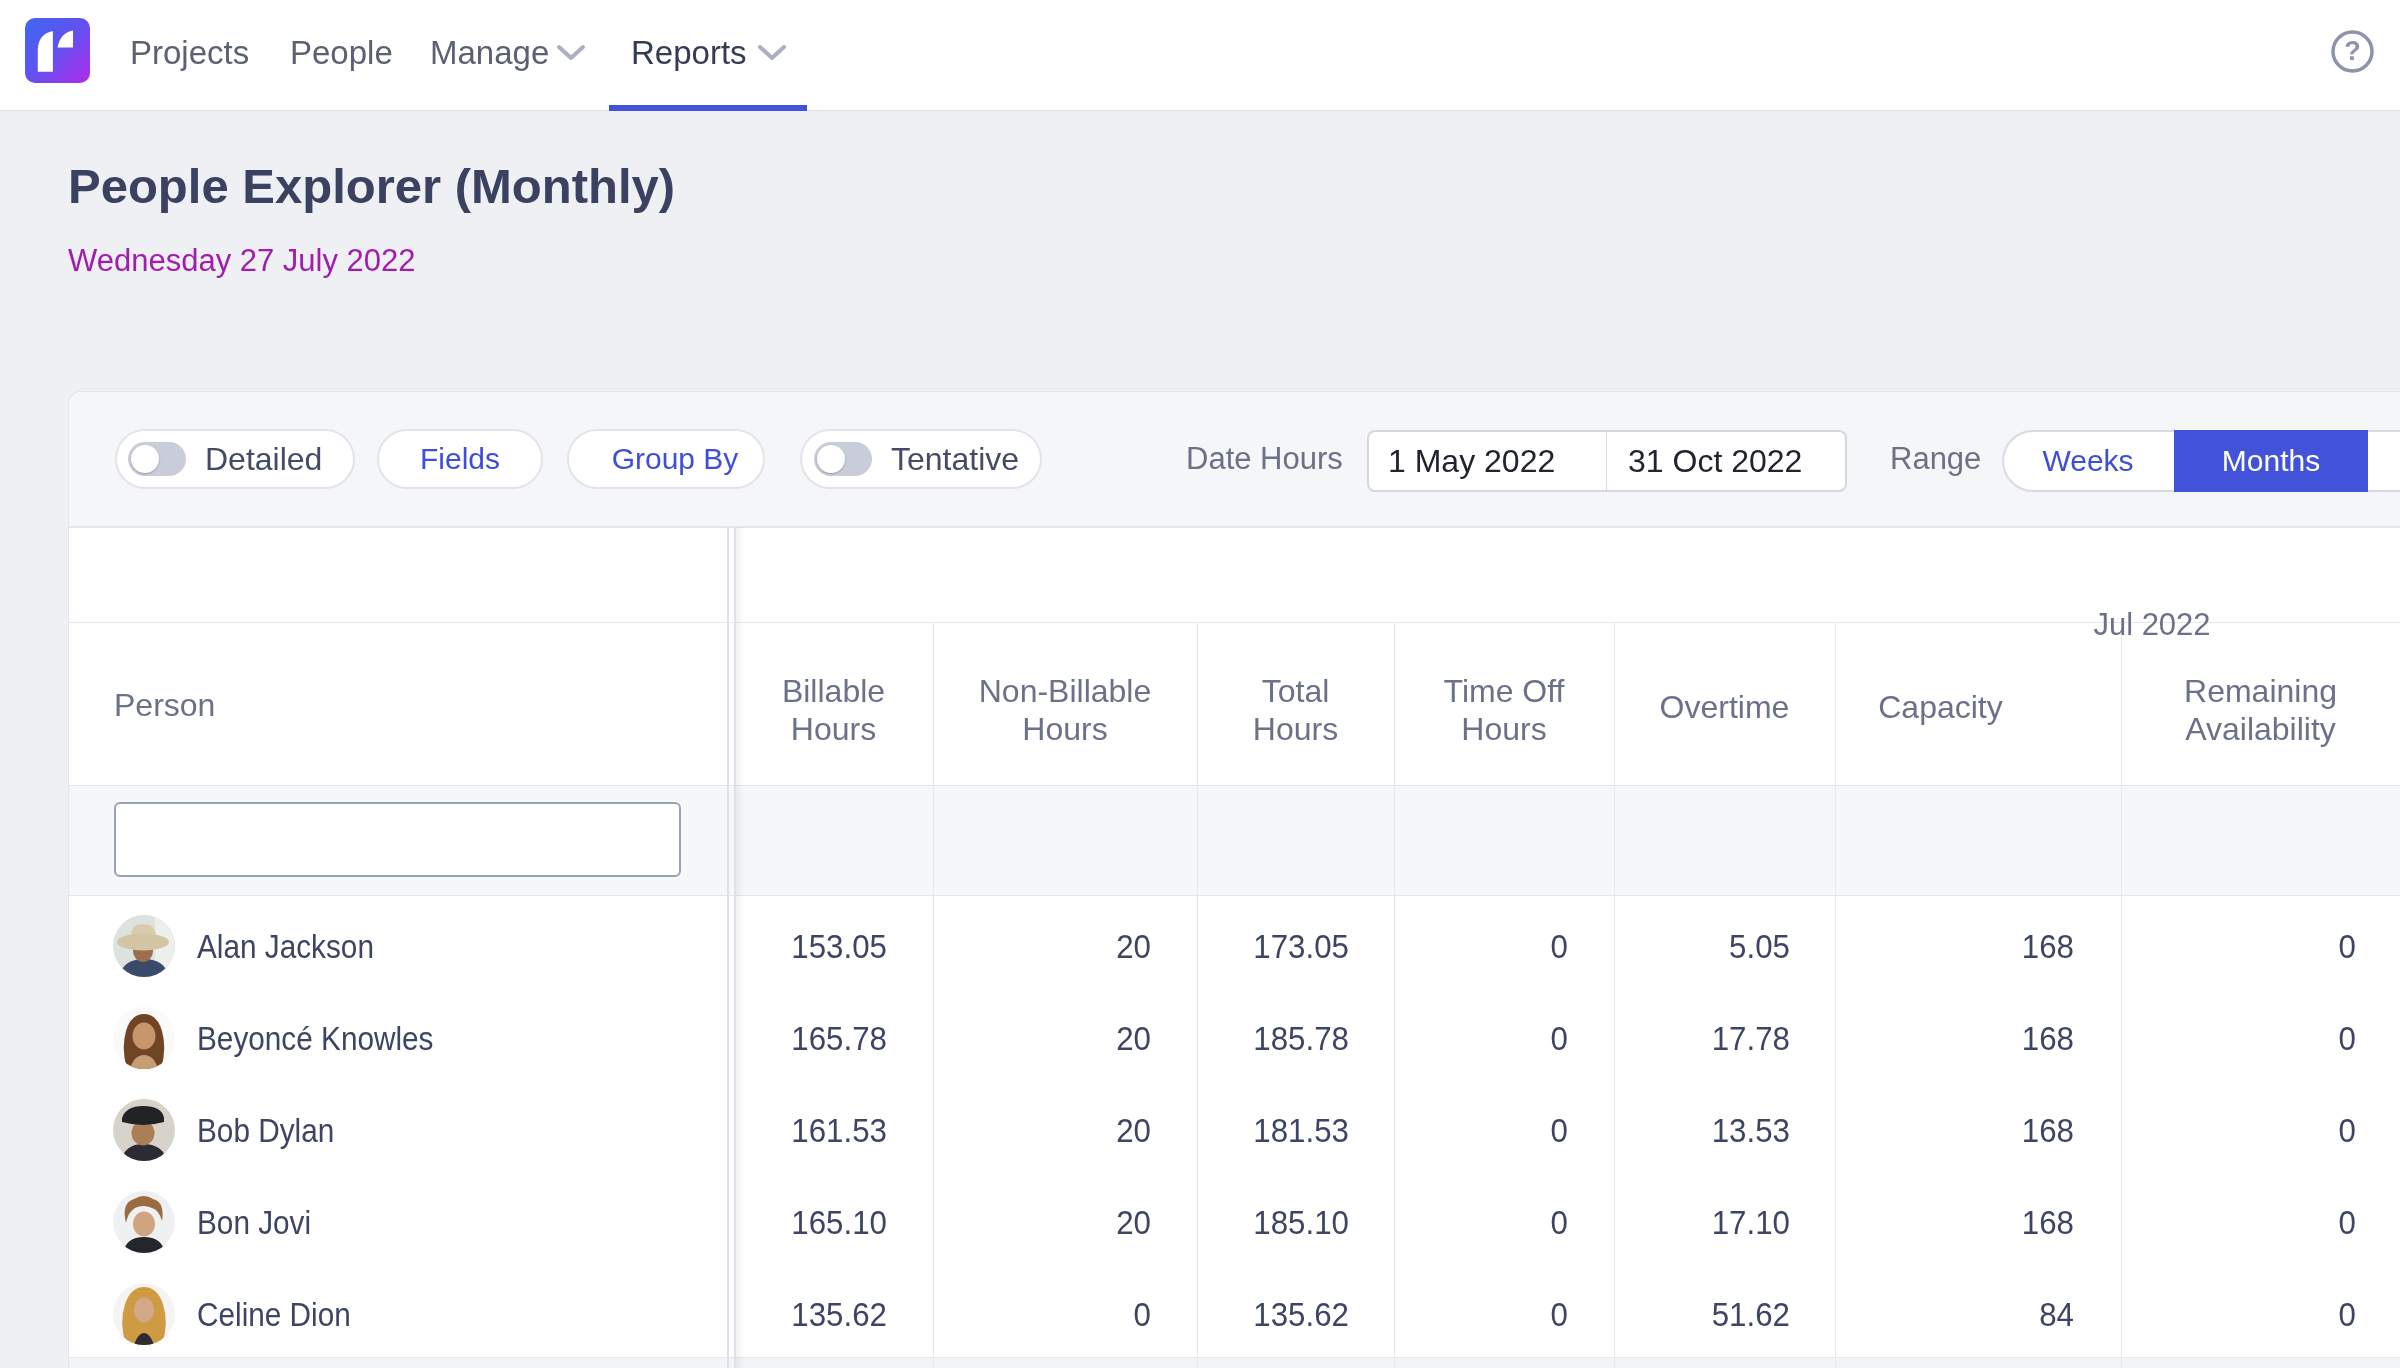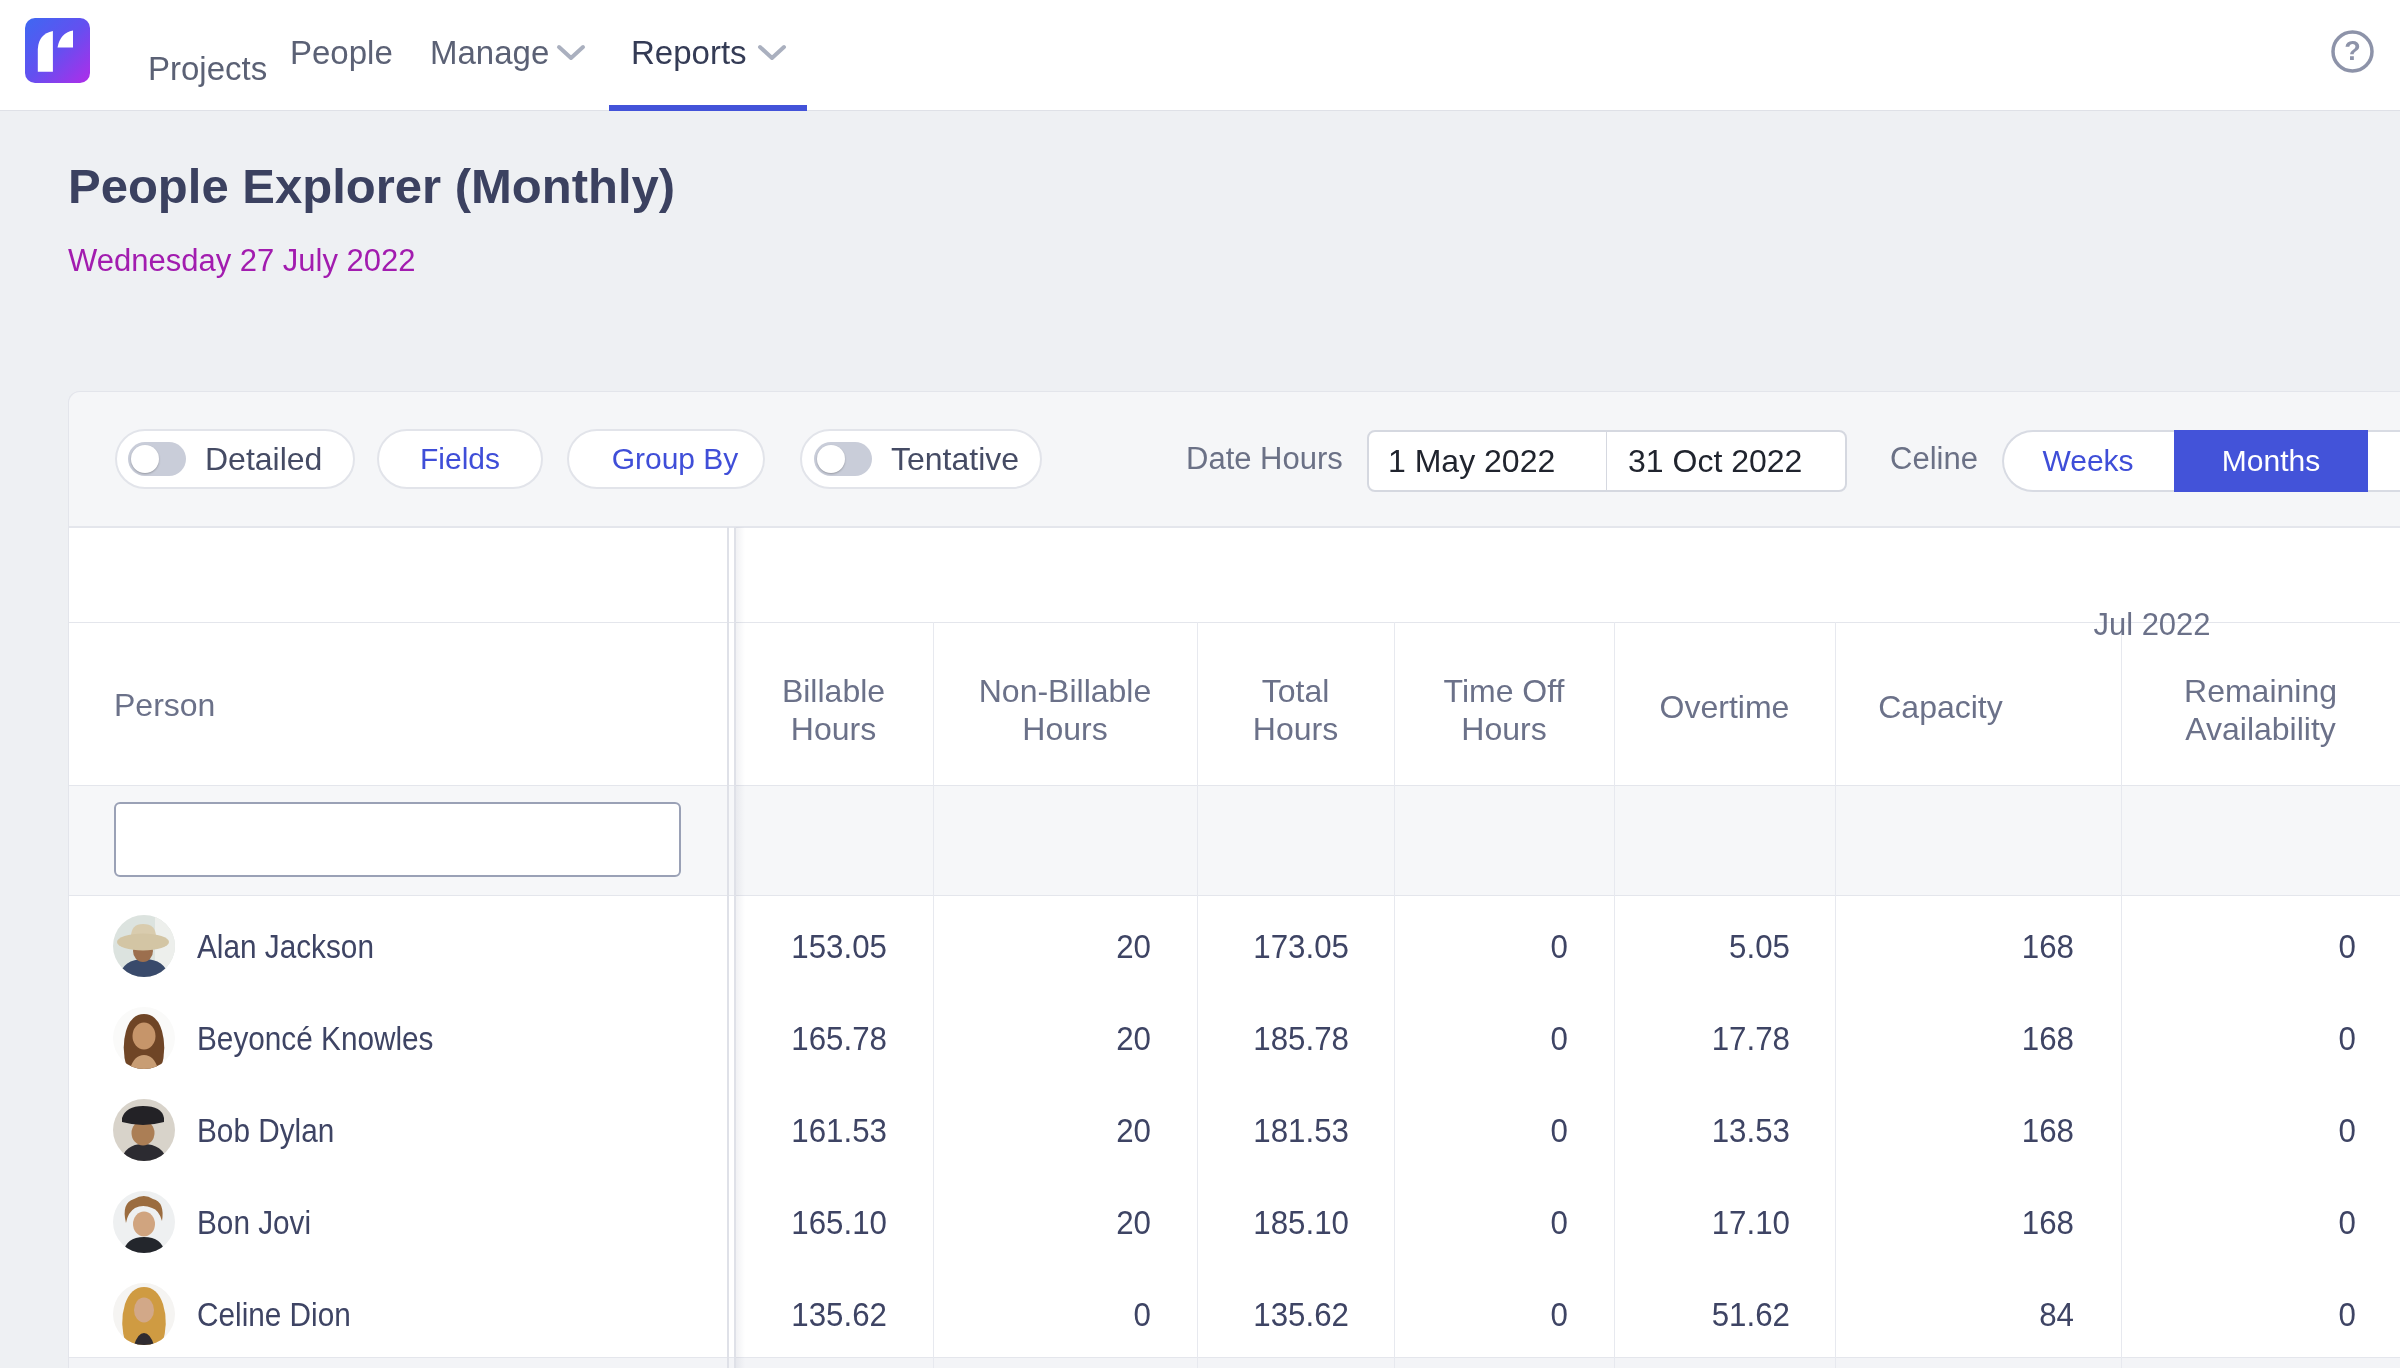--- a/index.html
+++ b/index.html
@@ -65,21 +65,21 @@
       <linearGradient id="lg" x1="0" y1="0" x2="1" y2="1">
     <stop offset="0" stop-color="#3e68f2"></stop>
         <stop offset="0.5" stop-color="#6350f0"></stop>
         <stop offset="1" stop-color="#b02ce9"></stop>
   </linearGradient>
     </defs>
   <rect x="0" y="0" width="65" height="65" rx="10" fill="url(#lg)"></rect>
   <path d="M 27.9 13 Q 13.5 16 12.8 31 L 12.8 53.8 L 27.9 53.8 Z" fill="#ffffff"></path>
   <path d="M 48 12.4 Q 35 15 32.5 29.5 L 48 29.5 Z" fill="#ffffff"></path>
 </svg>
-<div class="navitem" style="left:148px;margin-top:16px;">Projects</div>
+<div class="navitem" style="left:130px;">Projects</div>
 <div class="navitem" style="left:290px;">People</div>
 <div class="navitem" style="left:430px;">Manage</div>
 <svg class="chev" style="left:556px;" viewBox="0 0 30 18">
     <path d="M3 3 L15 14 L27 3" fill="none" stroke="#aab0bf" stroke-width="4" stroke-linecap="round" stroke-linejoin="round"></path>
   </svg>
 <div class="navitem nav-active" style="left:631px;">Reports</div>
 <svg class="chev" style="left:757px;" viewBox="0 0 30 18">
     <path d="M3 3 L15 14 L27 3" fill="none" stroke="#aab0bf" stroke-width="4" stroke-linecap="round" stroke-linejoin="round"></path>
   </svg>
 <div id="nav-underline"></div>
@@ -110,21 +110,21 @@
 <div class="toggle" style="left:814px; top:442px;">
     <div class="knob"></div>
   </div>
 <div class="pill-label graytext" style="left:891px; top:431px; position:absolute; font-size:32px;">Tentative</div>
 
 <div class="ctl-label" style="left:1186px;">Date Hours</div>
 <div id="daterange"></div>
 <div id="dr-div"></div>
 <div class="dr-text" style="left:1388px;">1 May 2022</div>
 <div class="dr-text" style="left:1628px;">31 Oct 2022</div>
-<div class="ctl-label" style="left:1890px;">Celine</div>
+<div class="ctl-label" style="left:1890px;">Range</div>
 <div id="seg"></div>
 <div id="seg-months"></div>
 <div class="seg-text bluetext" style="left:2002px; width:172px;">Weeks</div>
 <div class="seg-text" style="left:2174px; width:194px; color:#fff;">Months</div>
 
 <div class="hline" style="top:527px;"></div>
 <div class="hline" style="top:622px;"></div>
 <div class="hline" style="top:785px;"></div>
 <div class="hline" style="top:895px;"></div>
 <div class="hline" style="top:1357px;"></div>

